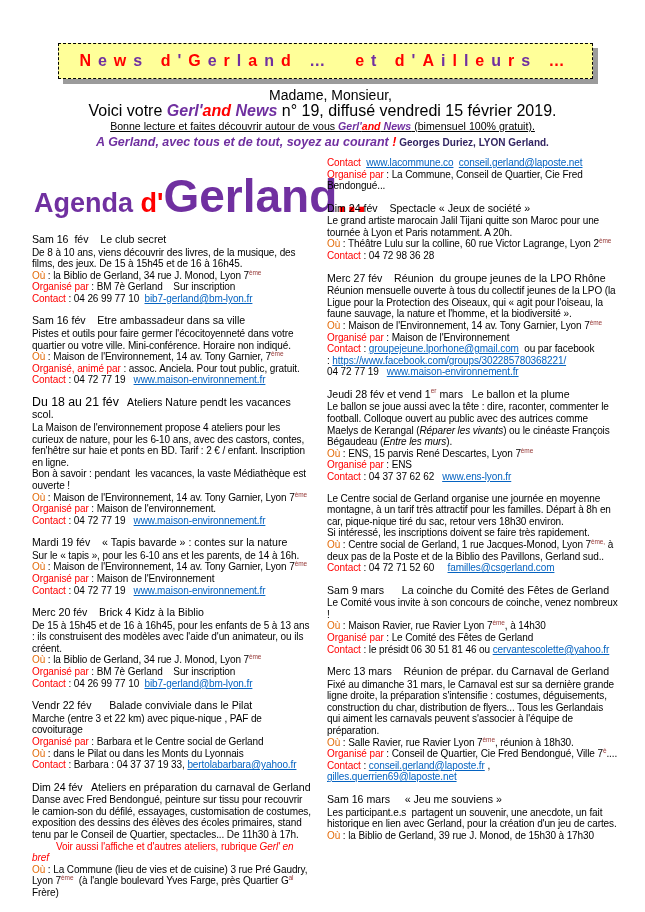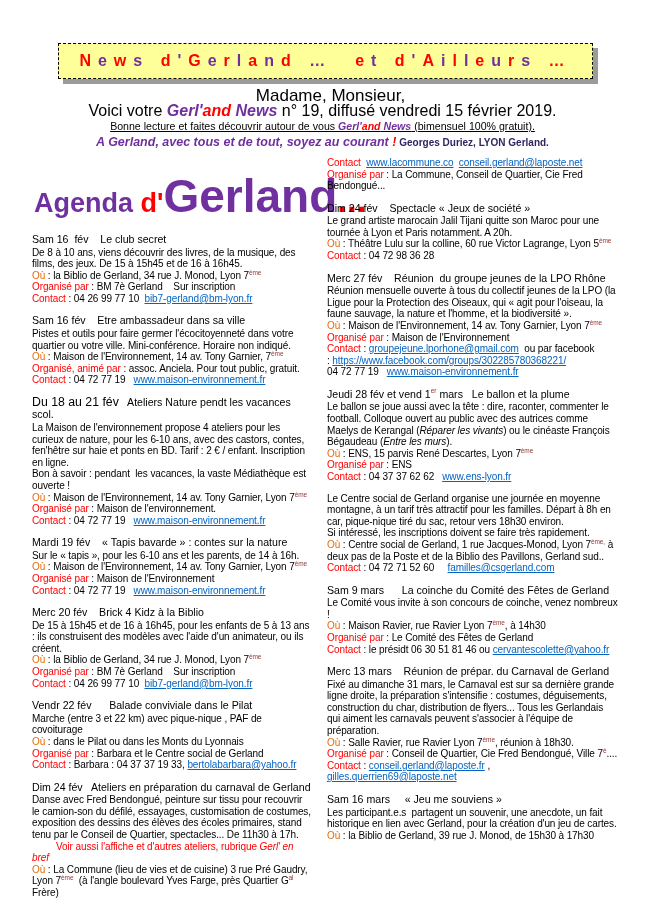--- a/index.html
+++ b/index.html
@@ -13,21 +13,21 @@
   .banner {
     margin:43px 52px 0 58px; height:36px;
     background:#FFFF99; border:1.5px dashed #000;
     box-shadow:5px 5px 0 #9b9b9b;
     display:flex; align-items:center; justify-content:center;
     font-weight:bold; font-size:16px; letter-spacing:7px;
     white-space:pre;
   }
   
   .intro { text-align:center; margin-top:9px; }
-  .intro .l1 { font-size:17px; line-height:15px;padding-left:16px; }
+  .intro .l1 { font-size:14px; line-height:15px;padding-left:16px; }
   .intro .l2 { font-size:16px;   line-height:16px; }
   .intro .l3 { font-size:10.6px; line-height:15px;text-decoration:underline; }
   .intro .l4 { font-size:12.5px; line-height:17px; }
   
   .cols { display:flex; gap:15px; padding:6px 27px 0 32px; }
   .col-left  { width:280px; flex:0 0 280px; }
   .col-right { flex:1; min-width:0; }
   
   .agenda-title { margin:12px 0 10px 2px; white-space:pre; }
   
@@ -105,41 +105,41 @@
           <div class="event">
             <div class="head"><span class="s-plain">Merc 20 fév    Brick 4 Kidz à la Biblio</span></div>
             <div class="line"><span class="s-plain">De 15 à 15h45 et de 16 à 16h45, pour les enfants de 5 à 13 ans : ils construisent des modèles avec l'aide d'un animateur, ou ils créent.</span></div>
             <div class="line"><span class="s-ou">Où</span><span class="s-plain"> : la Biblio de Gerland, 34 rue J. Monod, Lyon 7</span><sup class="s-sup">ème</sup></div>
             <div class="line"><span class="s-lab">Organisé par</span><span class="s-plain"> : BM 7è Gerland    Sur inscription</span></div>
             <div class="line"><span class="s-lab">Contact</span><span class="s-plain"> : 04 26 99 77 10  </span><a class="s-link">bib7-gerland@bm-lyon.fr</a></div>
           </div>
           <div class="event">
             <div class="head"><span class="s-plain">Vendr 22 fév      Balade conviviale dans le Pilat</span></div>
             <div class="line"><span class="s-plain">Marche (entre 3 et 22 km) avec pique-nique , PAF de covoiturage</span></div>
+            <div class="line"><span class="s-lab">Organisé par</span><span class="s-plain"> : Barbara et le Centre social de Gerland</span></div>
             <div class="line"><span class="s-ou">Où</span><span class="s-plain"> : dans le Pilat ou dans les Monts du Lyonnais</span></div>
-            <div class="line"><span class="s-lab">Organisé par</span><span class="s-plain"> : Barbara et le Centre social de Gerland</span></div>
             <div class="line"><span class="s-lab">Contact</span><span class="s-plain"> : Barbara : 04 37 37 19 33, </span><a class="s-link">bertolabarbara@yahoo.fr</a></div>
           </div>
           <div class="event">
             <div class="head"><span class="s-plain">Dim 24 fév   Ateliers en préparation du carnaval de Gerland</span></div>
             <div class="line"><span class="s-plain">Danse avec Fred Bendongué, peinture sur tissu pour recouvrir le camion-son du défilé, essayages, customisation de costumes, exposition des dessins des élèves des écoles primaires, stand tenu par le Conseil de Quartier, spectacles... De 11h30 à 17h.</span></div>
             <div class="line"><span class="s-red">Voir aussi l'affiche et d'autres ateliers, rubrique </span><span class="s-redit">Gerl' en bref</span></div>
             <div class="line"><span class="s-ou">Où</span><span class="s-plain"> : La Commune (lieu de vies et de cuisine) 3 rue Pré Gaudry, Lyon 7</span><sup class="s-sup">ème</sup><span class="s-plain">  (à l'angle boulevard Yves Farge, près Quartier G</span><sup class="s-sup">al</sup><span class="s-plain"> Frère)</span></div>
           </div>
         </div>
     </div>
     <div class="col-right" id="col-right-events">
         <div class="event">
           <div class="line"><span class="s-lab">Contact</span><span class="s-plain">  </span><a class="s-link">www.lacommune.co</a><span class="s-plain">  </span><a class="s-link">conseil.gerland@laposte.net</a></div>
           <div class="line"><span class="s-lab">Organisé par</span><span class="s-plain"> : La Commune, Conseil de Quartier, Cie Fred Bendongué...</span></div>
         </div>
         <div class="event">
           <div class="head"><span class="s-plain">Dim 24 fév    Spectacle « Jeux de société »</span></div>
           <div class="line"><span class="s-plain">Le grand artiste marocain Jalil Tijani quitte son Maroc pour une tournée à Lyon et Paris notamment. A 20h.</span></div>
-          <div class="line"><span class="s-ou">Où</span><span class="s-plain"> : Théâtre Lulu sur la colline, 60 rue Victor Lagrange, Lyon 5</span><sup class="s-sup">ème</sup></div>
+          <div class="line"><span class="s-ou">Où</span><span class="s-plain"> : Théâtre Lulu sur la colline, 60 rue Victor Lagrange, Lyon 2</span><sup class="s-sup">ème</sup></div>
           <div class="line"><span class="s-lab">Contact</span><span class="s-plain"> : 04 72 98 36 28</span></div>
         </div>
         <div class="event">
           <div class="head"><span class="s-plain">Merc 27 fév    Réunion  du groupe jeunes de la LPO Rhône</span></div>
           <div class="line"><span class="s-plain">Réunion mensuelle ouverte à tous du collectif jeunes de la LPO (la Ligue pour la Protection des Oiseaux, qui « agit pour l'oiseau, la faune sauvage, la nature et l'homme, et la biodiversité ».</span></div>
           <div class="line"><span class="s-ou">Où</span><span class="s-plain"> : Maison de l'Environnement, 14 av. Tony Garnier, Lyon 7</span><sup class="s-sup">ème</sup></div>
           <div class="line"><span class="s-lab">Organisé par</span><span class="s-plain"> : Maison de l'Environnement</span></div>
           <div class="line"><span class="s-lab">Contact</span><span class="s-plain"> : </span><a class="s-link">groupejeune.lporhone@gmail.com</a><span class="s-plain">  ou par facebook</span></div>
           <div class="line"><span class="s-plain">: </span><a class="s-link">https://www.facebook.com/groups/302285780368221/</a></div>
           <div class="line"><span class="s-plain">04 72 77 19   </span><a class="s-link">www.maison-environnement.fr</a></div>

